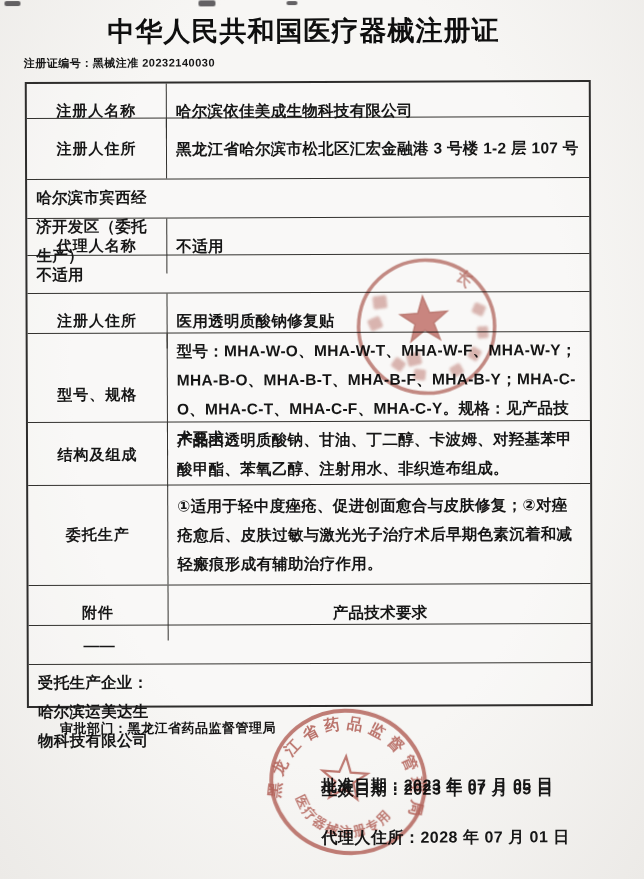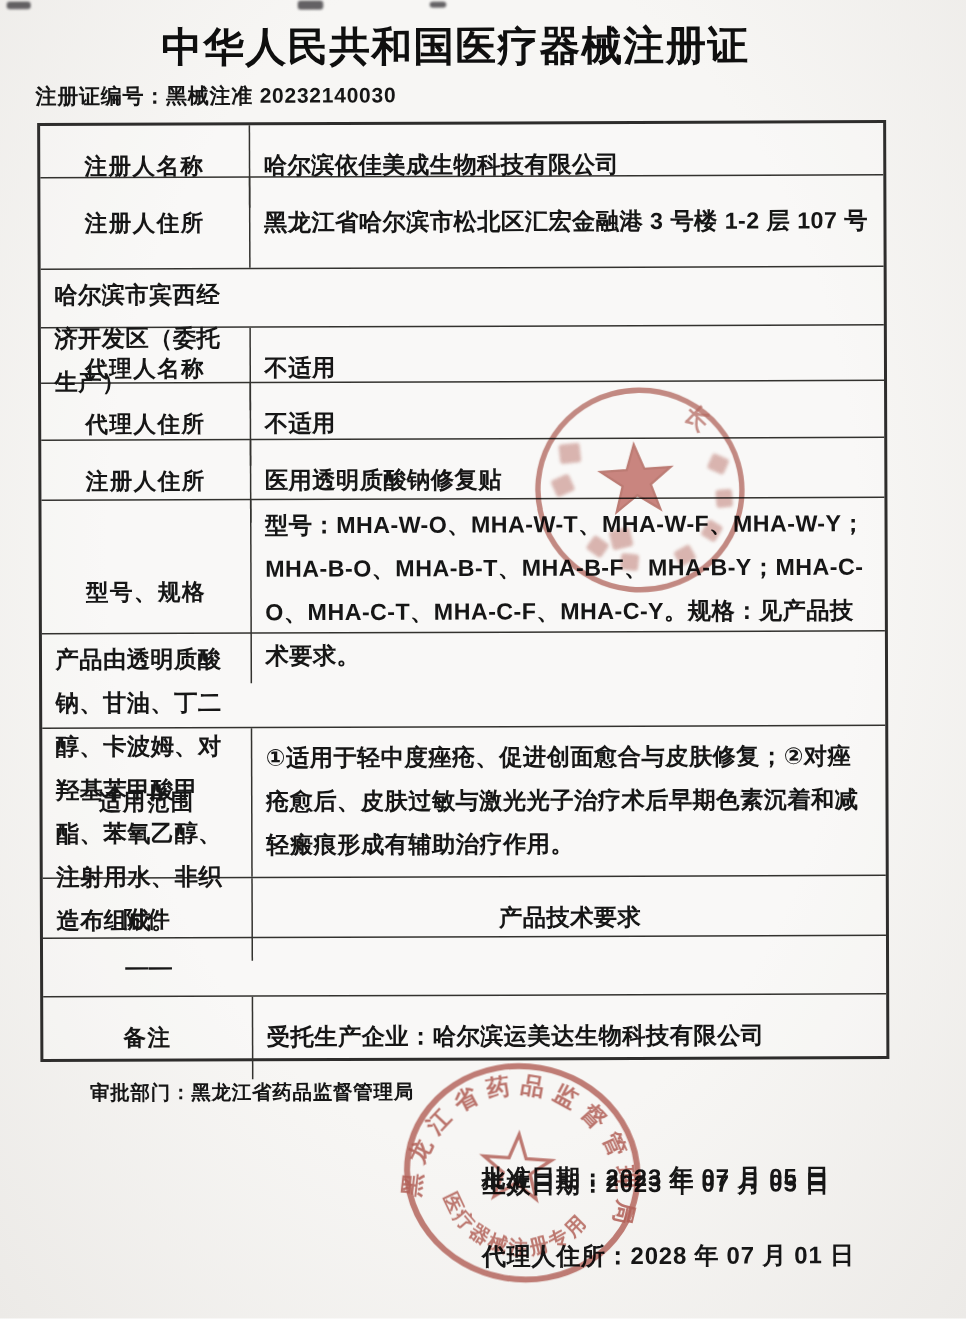--- a/index.html
+++ b/index.html
@@ -8,21 +8,21 @@
     font-family:"Liberation Sans","DejaVu Sans",sans-serif;
     background:radial-gradient(ellipse at 50% 42%, #f7f6f4 55%, #eceae7 100%);
     color:#161616;
   }
   .page{position:absolute;inset:0;transform:rotate(-0.2deg);}
   .scan-mark{position:absolute;background:#49474a;border-radius:2px;filter:blur(0.6px);opacity:.85;}
   .title{
     position:absolute;top:13px;left:0;right:34px;text-align:center;
     font-size:27px;font-weight:800;letter-spacing:1px;color:#0f0f0f;
   }
-  .reg-line{position:absolute;top:55px;left:25px;font-size:14px;font-weight:700;letter-spacing:.5px;}
+  .reg-line{position:absolute;top:55px;left:25px;font-size:11px;font-weight:700;letter-spacing:.5px;}
   .reg-line .num{font-weight:700;}
   .cert-table{
     position:absolute;top:81px;left:26px;width:566px;
     border:2px solid #2e2d2c;box-sizing:border-box;
     background:rgba(255,255,255,0.25);
   }
   .row{display:grid;grid-template-columns:140px 1fr;box-sizing:border-box;border-bottom:1.6px solid #33322f;}
   .row:last-child{border-bottom:none;}
   .cell-label{
     border-right:1.6px solid #33322f;display:flex;align-items:center;justify-content:center;
@@ -69,61 +69,60 @@
           <span>哈尔滨市宾西经济开发区（委托生产）</span>
         </div>
       </div>
       <div class="row" style="height: 37px;">
         <div class="cell-label">代理人名称</div>
         <div class="cell-value">
           <span>不适用</span>
         </div>
       </div>
       <div class="row" style="height: 38px;">
-        <div class="cell-label">代理人住所</div>
         <div class="cell-value">
           <span>不适用</span>
         </div>
       </div>
       <div class="row" style="height: 40px;">
         <div class="cell-label">注册人住所</div>
         <div class="cell-value">
           <span>医用透明质酸钠修复贴</span>
         </div>
       </div>
       <div class="row" style="height: 89px;">
         <div class="cell-label">型号、规格</div>
         <div class="cell-value">
           <span>型号：MHA-W-O、MHA-W-T、MHA-W-F、MHA-W-Y；MHA-B-O、MHA-B-T、MHA-B-F、MHA-B-Y；MHA-C-O、MHA-C-T、MHA-C-F、MHA-C-Y。规格：见产品技术要求。</span>
         </div>
       </div>
       <div class="row" style="height: 63px;">
+        <div class="cell-label">结构及组成</div>
         <div class="cell-value">
           <span>产品由透明质酸钠、甘油、丁二醇、卡波姆、对羟基苯甲酸甲酯、苯氧乙醇、注射用水、非织造布组成。</span>
         </div>
       </div>
       <div class="row" style="height: 100px;">
-        <div class="cell-label">适用范围</div>
+        <div class="cell-label">委托生产</div>
         <div class="cell-value">
           <span>①适用于轻中度痤疮、促进创面愈合与皮肤修复；②对痤疮愈后、皮肤过敏与激光光子治疗术后早期色素沉着和减轻瘢痕形成有辅助治疗作用。</span>
         </div>
       </div>
       <div class="row" style="height: 40px;">
         <div class="cell-label">附件</div>
         <div class="cell-value center">
           <span>产品技术要求</span>
         </div>
       </div>
       <div class="row" style="height: 39px;">
         <div class="cell-value center">
           <span>——</span>
         </div>
       </div>
       <div class="row" style="height: 41px;">
-        <div class="cell-label">备注</div>
         <div class="cell-value">
           <span>受托生产企业：哈尔滨运美达生物科技有限公司</span>
         </div>
       </div>
     </div>
 
   <div class="footer-approval"><span>审批部门：</span><span>黑龙江省药品监督管理局</span></div>
 
   <div id="date-lines">
       <div class="date-line" style="top: 776px;"><span>批准日期：</span><span>2023 年 07 月 05 日</span></div>

